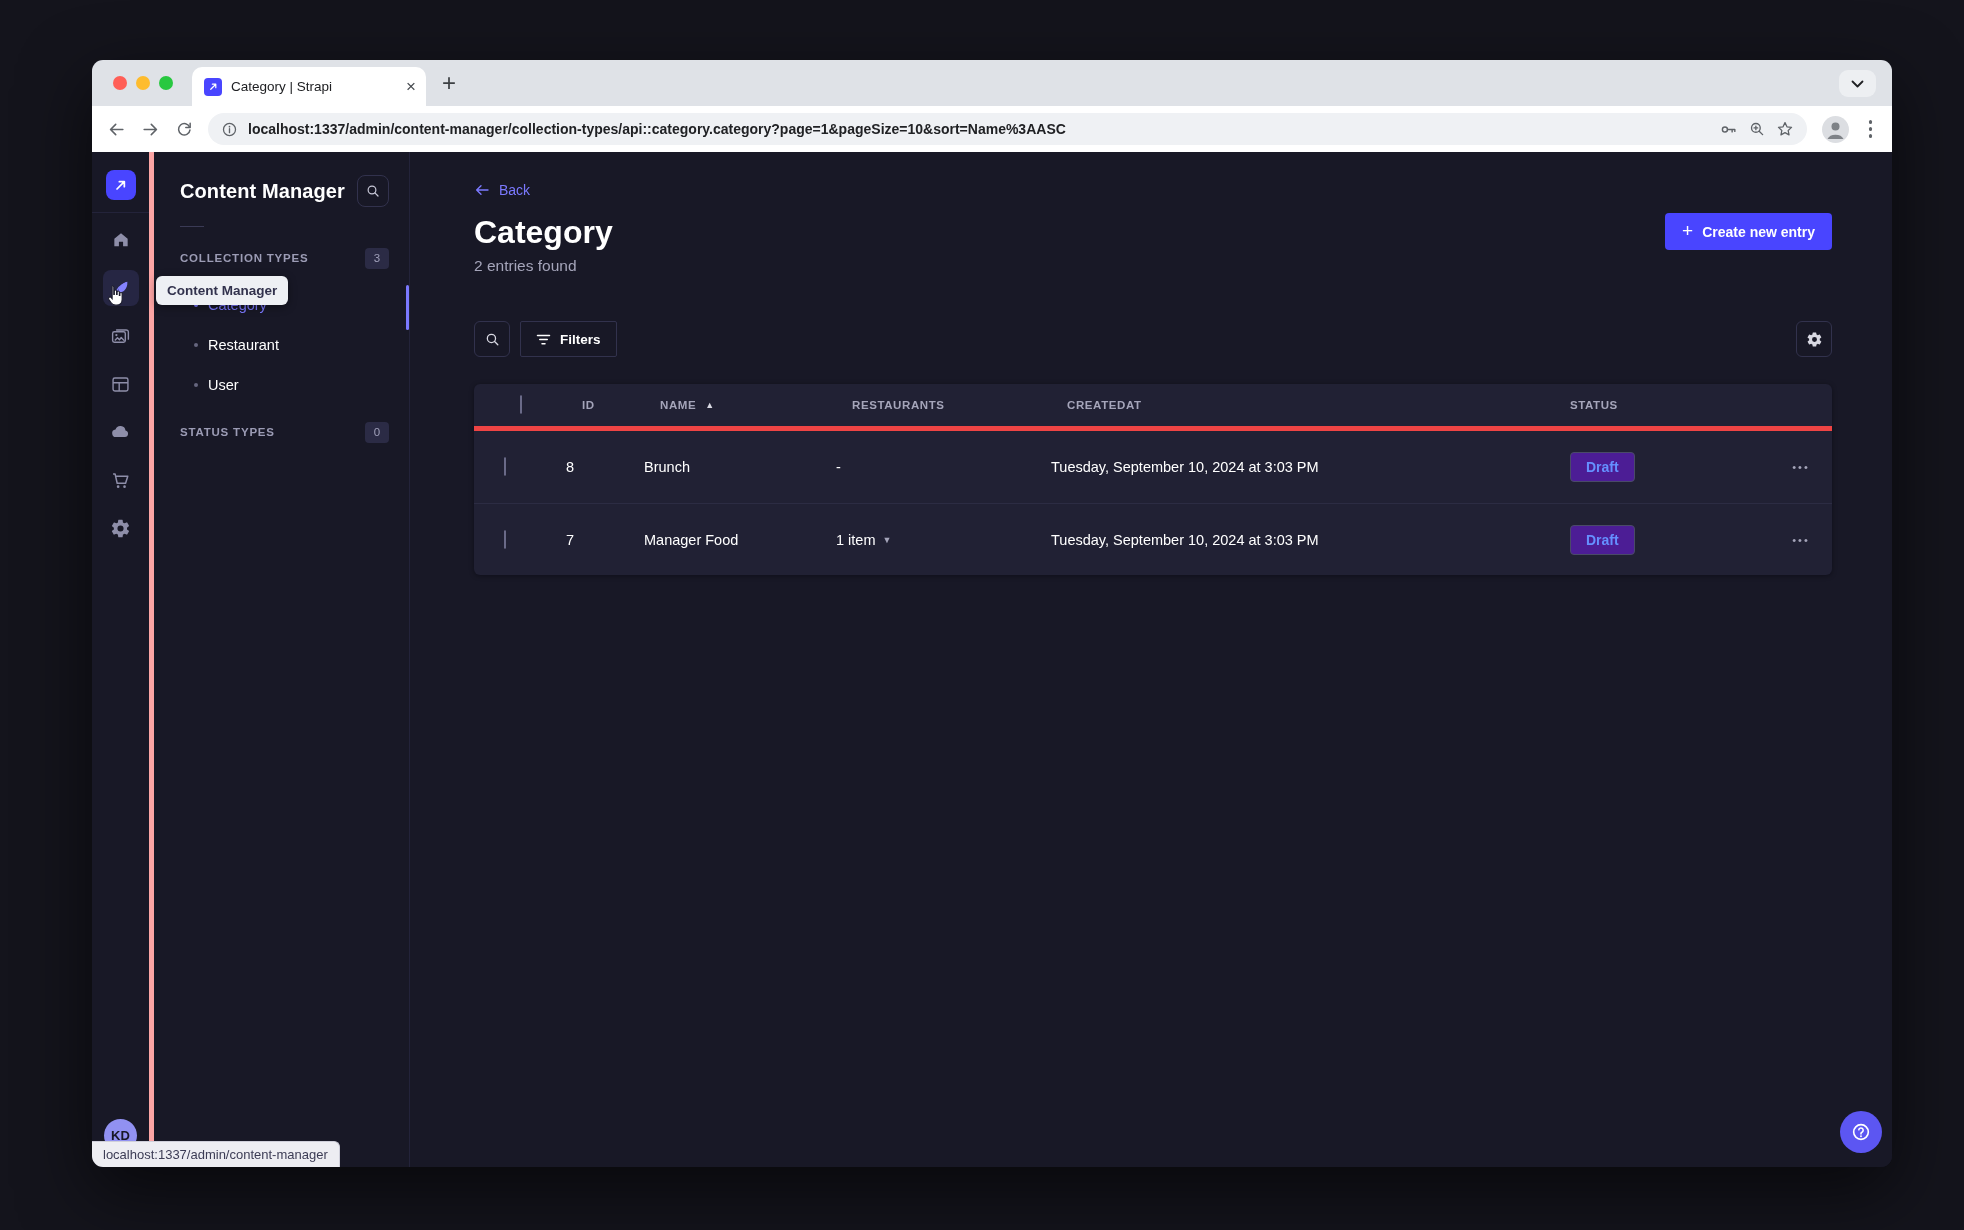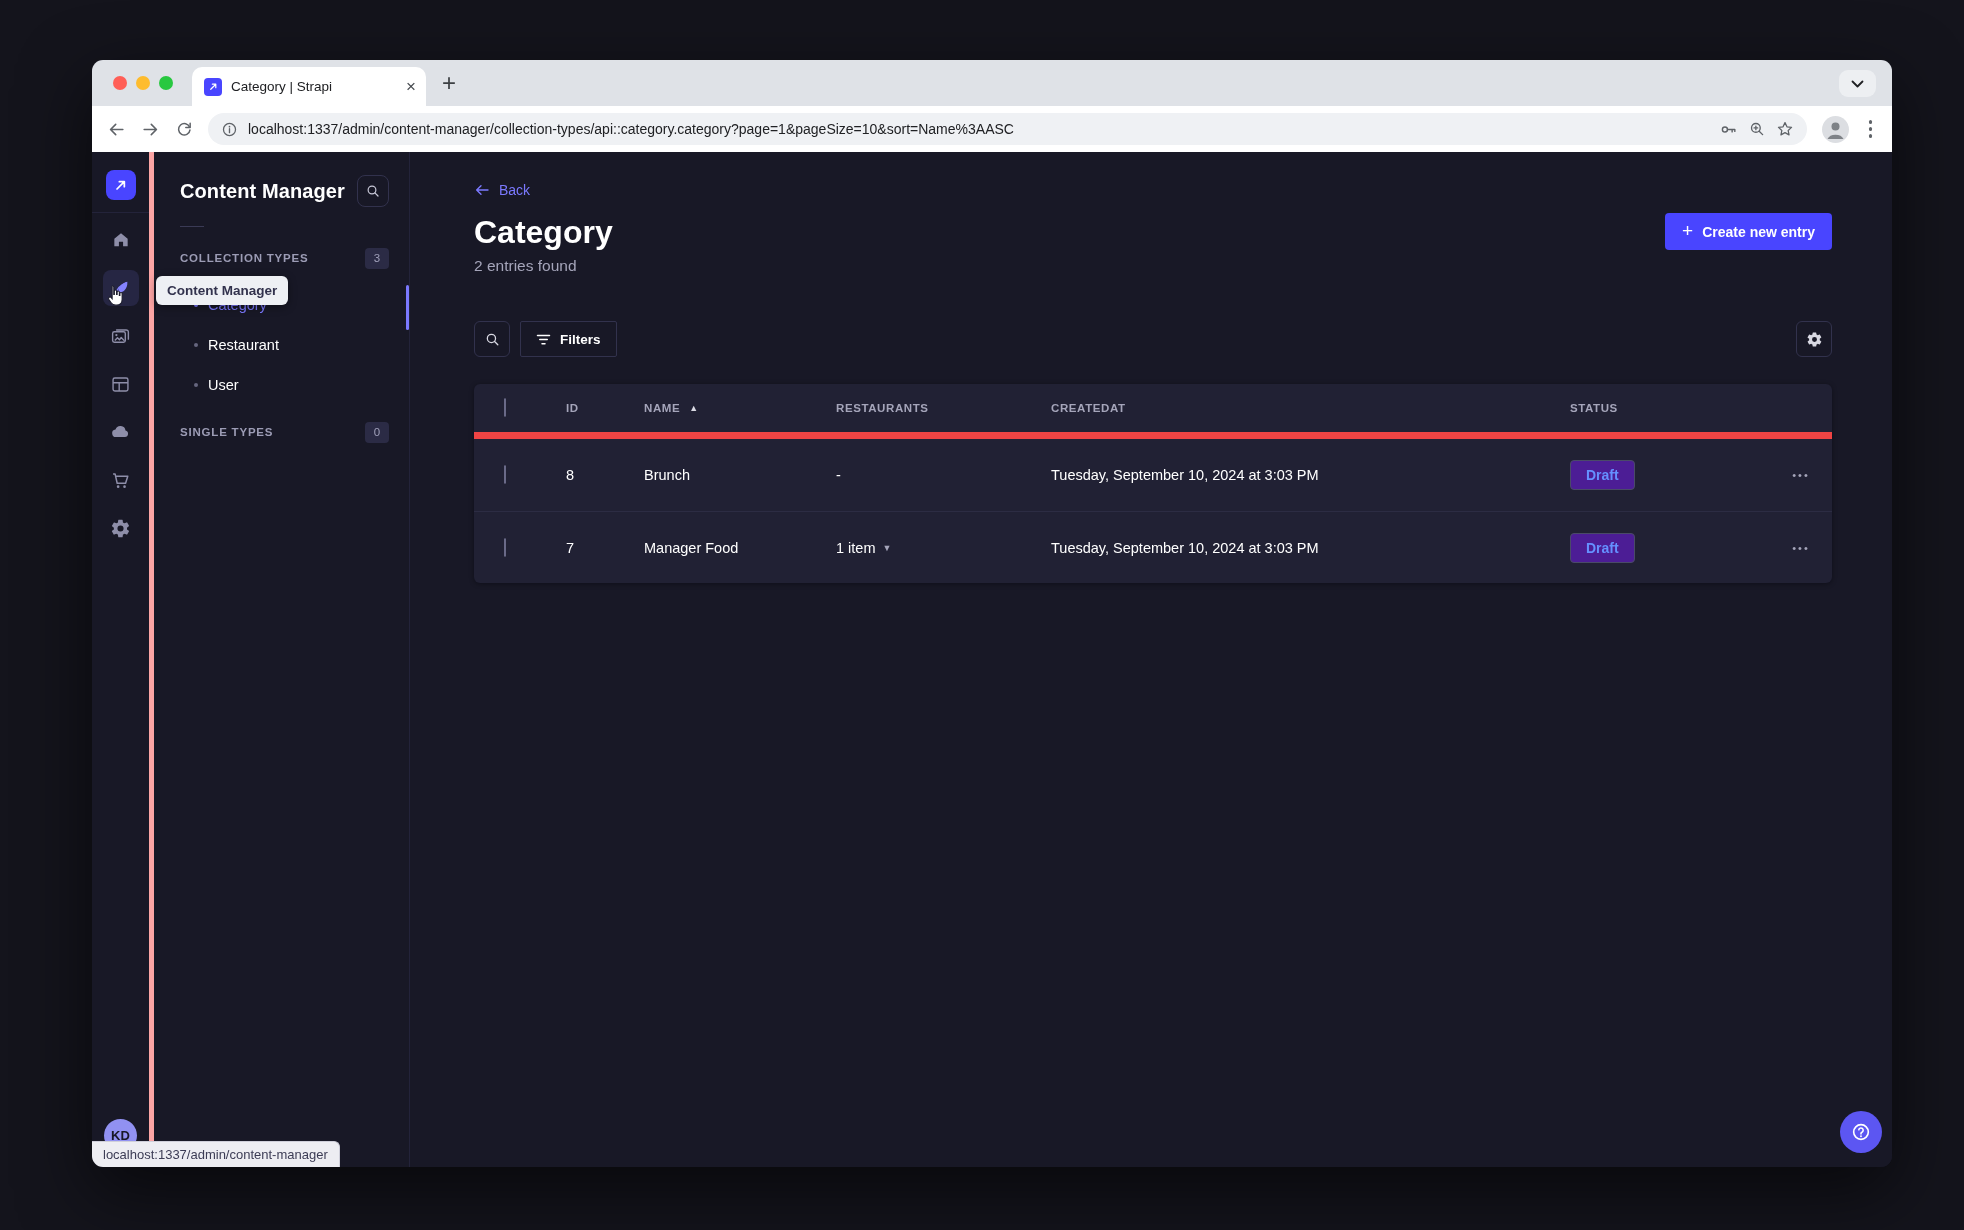--- a/index.html
+++ b/index.html
@@ -20,21 +20,21 @@
          border-radius:10px 10px 0 0; display:flex; align-items:center; gap:9px; padding:0 10px 0 12px; }
   .favicon { width:18px; height:18px; border-radius:4px; background:#4945ff; display:flex;
              align-items:center; justify-content:center; flex:none; }
   .tab-title { flex:1; font-size:13.5px; color:#202124; white-space:nowrap; overflow:hidden; }
   .tab-close { font-size:17px; color:#474b50; line-height:1; cursor:default; }
   .newtab-btn { position:absolute; left:350px; top:9px; font-size:24px; color:#3c4043; font-weight:400; }
   .tabsearch-btn { position:absolute; right:16px; top:10px; width:37px; height:27px; border-radius:9px;
                    background:#edeff2; display:flex; align-items:center; justify-content:center; }
 
   
-  .toolbar { height:46px; background:#ffffff; display:flex; align-items:center; padding:0 15px; gap:15px; }
+  .toolbar { height:46px; background:#ffffff; display:flex; align-items:center; padding:0 15px; gap:15px;font-weight:bold; }
   .nav-ic { flex:none; display:flex; }
   .omnibox { flex:1; height:32px; border-radius:16px; background:#eff1f4; display:flex;
              align-items:center; gap:10px; padding:0 13px; min-width:0; }
   .url { flex:1; font-size:14px; color:#202124; white-space:nowrap; overflow:hidden; }
   .ob-ic { flex:none; display:flex; }
   .chrome-avatar { width:27px; height:27px; border-radius:50%; background:#dcdee2; overflow:hidden; flex:none; }
   .menu-dots { display:flex; flex-direction:column; gap:3.5px; padding:0 5px; }
   .menu-dots i { width:3.5px; height:3.5px; border-radius:50%; background:#5f6368; }
 
   
@@ -97,21 +97,21 @@
   .filters-row { margin-top:46px; display:flex; align-items:center; gap:10px; }
   .sq-btn { width:36px; height:36px; border:1px solid #32324d; border-radius:6px;
             display:flex; align-items:center; justify-content:center; }
   .filters-btn { height:36px; padding:0 15px; border:1px solid #32324d; border-radius:2px;
                  display:flex; align-items:center; gap:9px; color:#ffffff; font-size:13.5px; font-weight:600; }
   .gear-btn { margin-left:auto; }
 
   
   .card { margin-top:27px; background:#212134; border-radius:6px; box-shadow:0 1px 5px rgba(2,2,8,.4); }
   .grid-row { display:grid; grid-template-columns:92px 78px 192px 215px 1fr 200px 62px; align-items:center; }
-  .thead { height:55px; border-bottom:7px solid #ef4444; }
+  .thead { height:47px; border-bottom:5px solid #ef4444;padding-left:16px; }
   .th { font-size:11.5px; font-weight:700; letter-spacing:.6px; color:#a5a5ba; display:flex; align-items:center; gap:9px; }
   .sort-asc { font-size:9px; color:#d9d9e3; }
   .trow { height:72px; }
   .trow + .trow { border-top:1px solid #2c2c43; }
   .cb-cell { padding-left:30px; }
   .checkbox { width:20px; height:20px; border:1px solid #6a6a88; border-radius:5px; background:transparent; }
   .cell { font-size:14.5px; color:#ffffff; display:flex; align-items:center; gap:7px; }
   .caret { font-size:9px; color:#a5a5ba; }
   .status-badge { display:inline-flex; align-items:center; height:30px; padding:0 15px; border:1px solid #4a4a68;
                   border-radius:4px; background:#4c1d95; color:#6590ff; font-size:14px; font-weight:700; }
@@ -300,21 +300,21 @@
         <div class="nav-item">
           <span class="dot"></span>
           <span>Restaurant</span>
         </div>
         <div class="nav-item">
           <span class="dot"></span>
           <span>User</span>
         </div>
       </div>
       <div class="section-row single-types">
-        <span class="section-label">SINGLE TYPES</span>
+        <span class="section-label">STATUS TYPES</span>
         <span class="count-badge">0</span>
       </div>
       <span class="active-indicator"></span>
     </div>
 
     <div class="tooltip">Content Manager</div>
 
     <span class="cursor">
       <svg width="23" height="25" viewBox="0 0 24 26">
           <path d="M9 2c.7 0 1.2.5 1.2 1.2V11h.6V7.4c0-.6.5-1.1 1.1-1.1.7 0 1.2.5 1.2 1.1V11h.6V8.4c0-.6.5-1.1 1.1-1.1.7 0 1.2.5 1.2 1.1V12h.6V9.9c0-.6.5-1.1 1.1-1.1.7 0 1.2.5 1.2 1.1v6.3c0 3.4-2.3 5.8-5.8 5.8h-.9c-2.3 0-3.9-1-5-2.7l-2.2-3.4c-.4-.7-.3-1.6.4-2.1.6-.5 1.5-.4 2 .2l1.1 1.3V3.2C7.8 2.5 8.3 2 9 2z" fill="#ffffff" stroke="#1b1b2b" stroke-width="1.1"></path>

